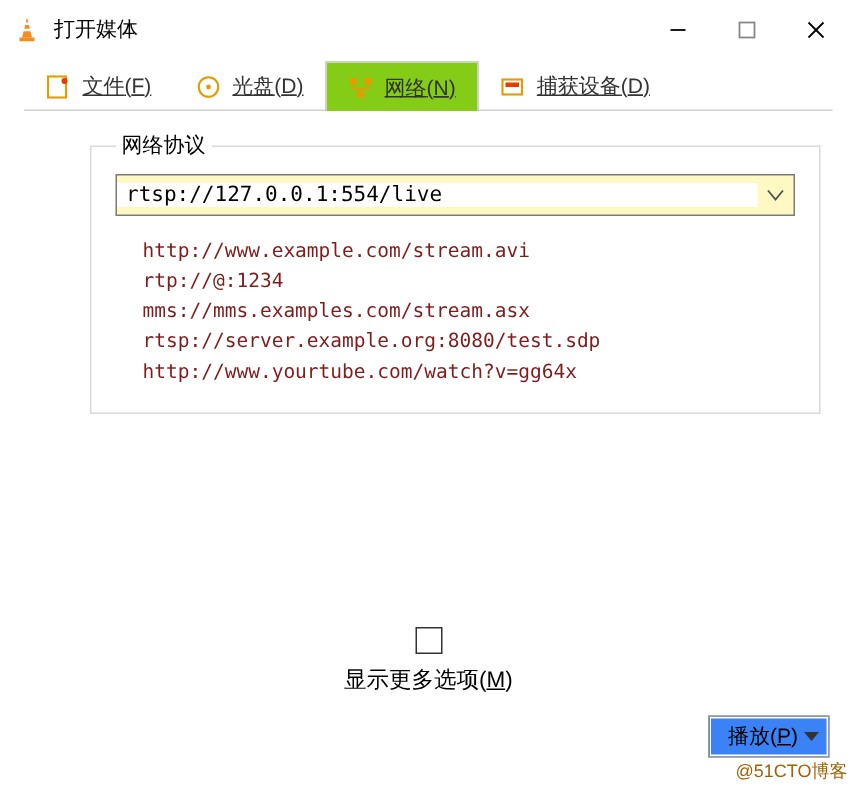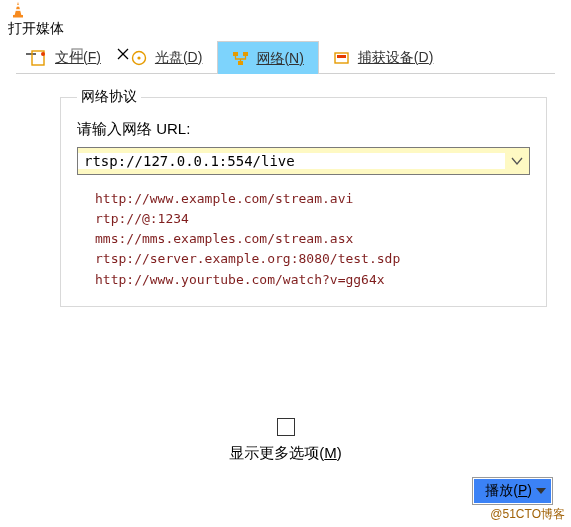--- a/index.html
+++ b/index.html
@@ -8,23 +8,23 @@
     font-family: "Microsoft YaHei", "SimSun", sans-serif;
     font-size: 13px;
     background: #fff;
     width: 571px;
     height: 527px;
     overflow: hidden;
     position: relative;
   }
   .titlebar {
     display: flex;
+    align-items: center;
     height: 40px;
     padding: 0 4px 0 8px;
-    flex-direction: column;
   }
   .app-icon { width: 20px; height: 20px; margin-right: 8px; }
   .title { flex: 1; font-size: 14px; color: #000; }
   .win-controls { display: flex; }
   .win-btn {
     width: 46px; height: 32px;
     display: flex; align-items: center; justify-content: center;
     color: #222;
   }
   .tabbar {
@@ -40,21 +40,21 @@
     border: 1px solid transparent;
     border-bottom: none;
     color: #333;
     cursor: pointer;
     gap: 6px;
     font-size: 14px;
     text-decoration: underline;
   }
   .tab.active {
     border-color: #d0d0d0;
-    background: #7dd3fc;
+    background: #84cc16;
     position: relative;
     top: 1px;
   }
   .tab-icon { width: 18px; height: 16px; }
   .hotkey { text-decoration: underline; }
   .content {
     padding: 14px 22px 10px 22px;
     margin-left: 36px;
   }
   fieldset.group {
@@ -202,21 +202,20 @@
           <rect x="1" y="3" width="13" height="10" fill="none" stroke="#e69b00" stroke-width="1.4"></rect>
           <rect x="3" y="5" width="9" height="3" fill="#e63b00"></rect>
         </svg></span>
     <span><span>捕获设备</span>(<span class="hotkey">D</span>)</span>
   </div>
 </div>
 
 <div class="content">
   <fieldset class="group">
     <legend>网络协议</legend>
-    <div class="prompt">请输入网络 URL:</div>
     <div class="url-field">
       <input type="text" value="rtsp://127.0.0.1:554/live" style="">
       <div class="dd">
           <svg width="12" height="12">
             <path d="M1 3 L6 9 L11 3" fill="none" stroke="#555" stroke-width="1.3"></path>
           </svg>
         </div>
     </div>
     <div class="examples">http://www.example.com/stream.avi
 rtp://@:1234

